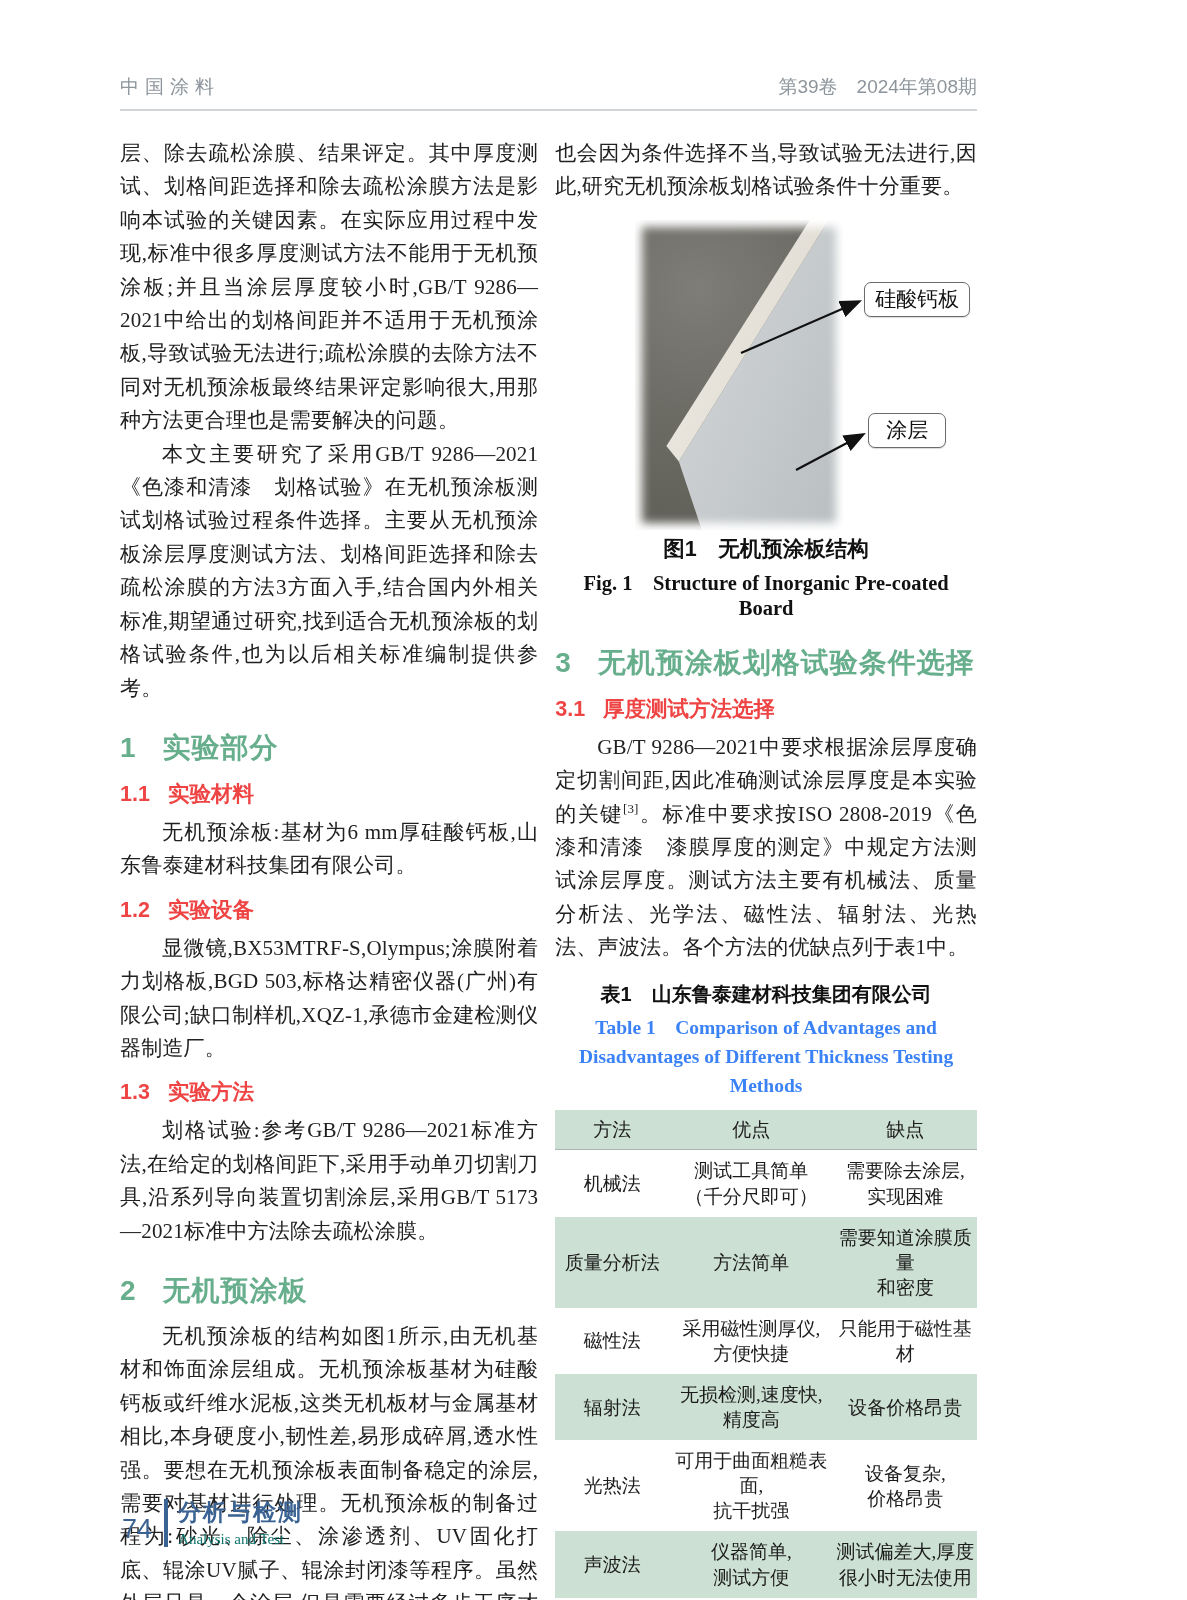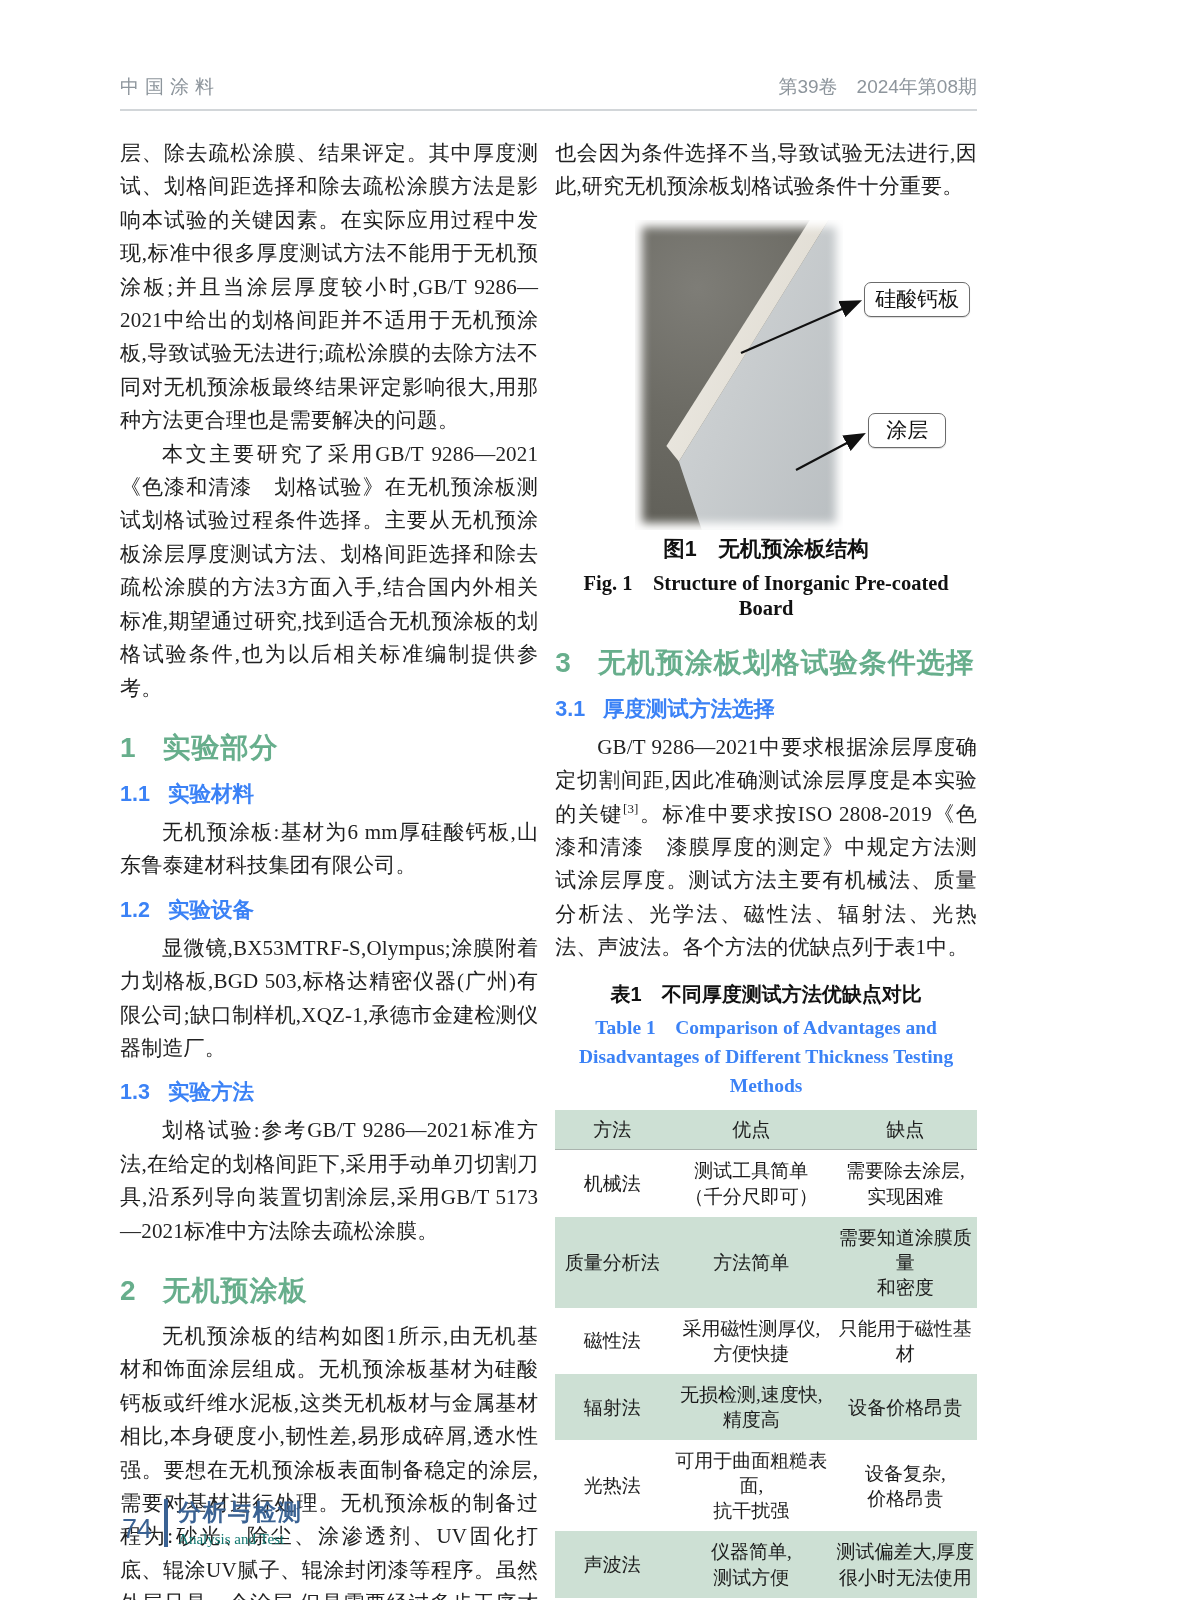--- a/index.html
+++ b/index.html
@@ -40,21 +40,21 @@
   .h1{
     margin:24px 0 10px;
     font-family:"Liberation Sans", sans-serif;
     font-size:28px;font-weight:700;color:#67ae8c;
     letter-spacing:1px;
   }
   .h1 .num{margin-right:26px;font-weight:700;}
   .h2{
     margin:12px 0 8px;
     font-family:"Liberation Sans", sans-serif;
-    font-size:21.5px;font-weight:700;color:#3b82f6;
+    font-size:21.5px;font-weight:700;color:#ef4444;
   }
   .h2 .num{margin-right:18px;}
   
   .figure{margin:12px 0 6px;}
   .fig-stage{position:relative;height:318px;}
   .photo{
     position:absolute;left:80px;top:4px;width:208px;height:310px;
     background:
       radial-gradient(circle at 30% 22%, #7e7d77 0%, #6c6b64 45%, #5d5c55 100%);
     overflow:hidden;
@@ -193,21 +193,21 @@
           <div class="cap-cn">图1　无机预涂板结构</div>
           <div class="cap-en">Fig. 1　Structure of Inorganic Pre-coated Board</div>
         </div>
       </div>
 
       <div class="h1"><span class="num">3</span><span>无机预涂板划格试验条件选择</span></div>
       <div class="h2"><span class="num">3.1</span><span>厚度测试方法选择</span></div>
 
       <p class="body indent"><span>GB/T 9286—2021中要求根据涂层厚度确定切割间距,因此准确测试涂层厚度是本实验的关键</span><sup class="ref">[3]</sup><span>。标准中要求按ISO 2808-2019《色漆和清漆　漆膜厚度的测定》中规定方法测试涂层厚度。测试方法主要有机械法、质量分析法、光学法、磁性法、辐射法、光热法、声波法。各个方法的优缺点列于表1中。</span></p>
 
-      <div class="tbl-title-cn">表1　不同厚度测试方法优缺点对比</div>
+      <div class="tbl-title-cn">表1　山东鲁泰建材科技集团有限公司</div>
       <div class="tbl-title-en">Table 1　Comparison of Advantages and Disadvantages of Different Thickness Testing Methods</div>
 
       <table class="cmp">
         <colgroup>
             <col class="c1">
             <col class="c2">
             <col class="c3">
           </colgroup>
         <thead>
           <tr>

